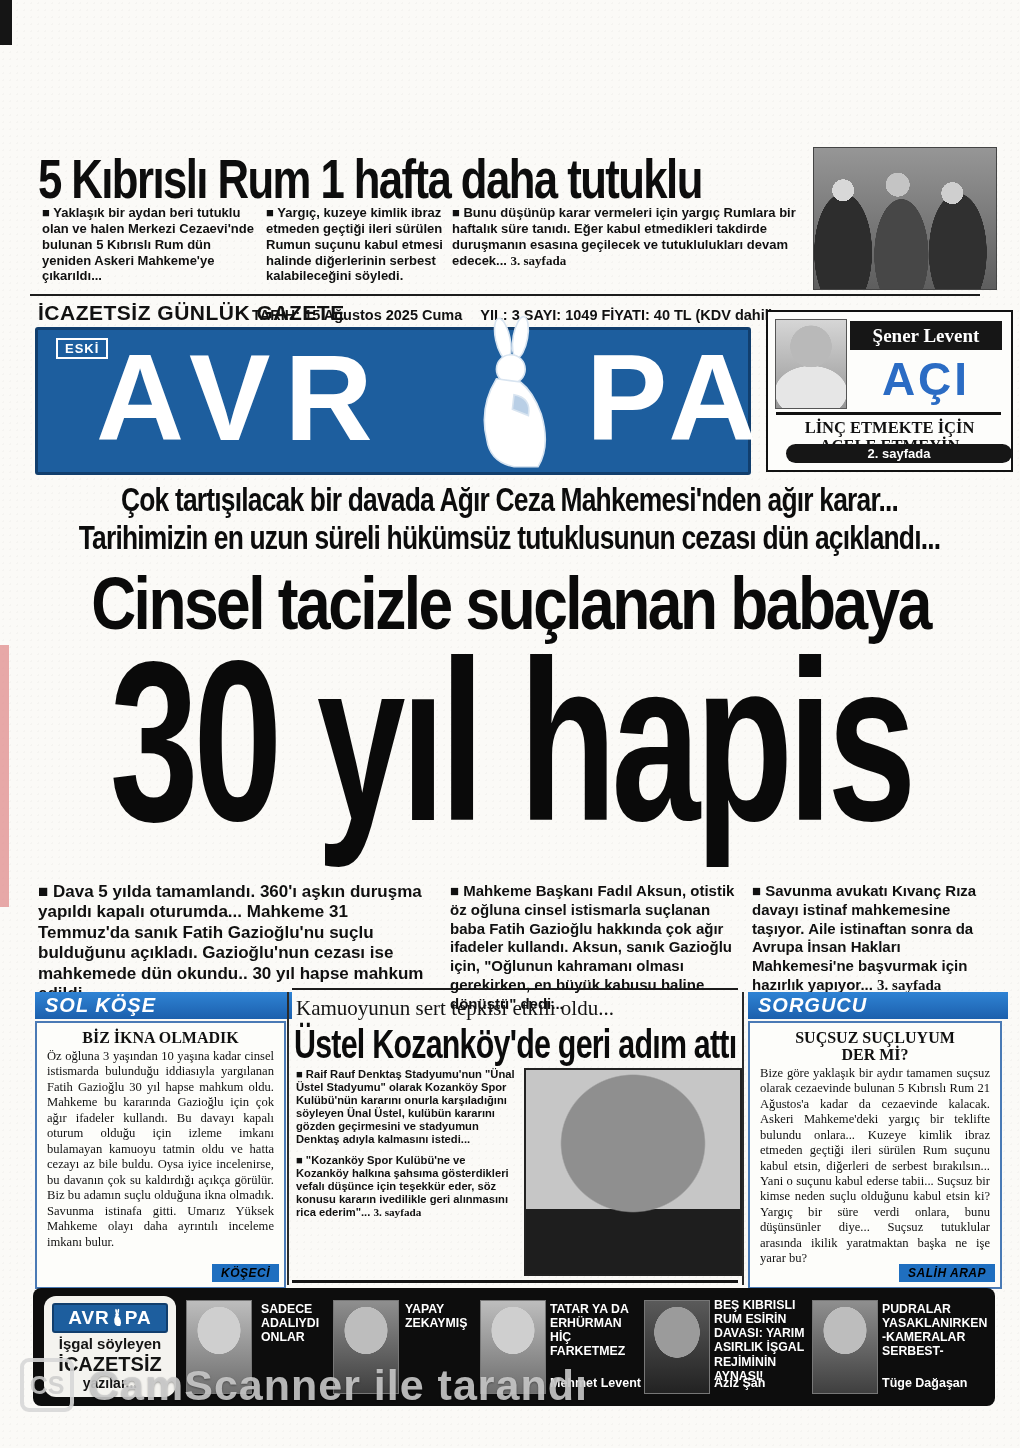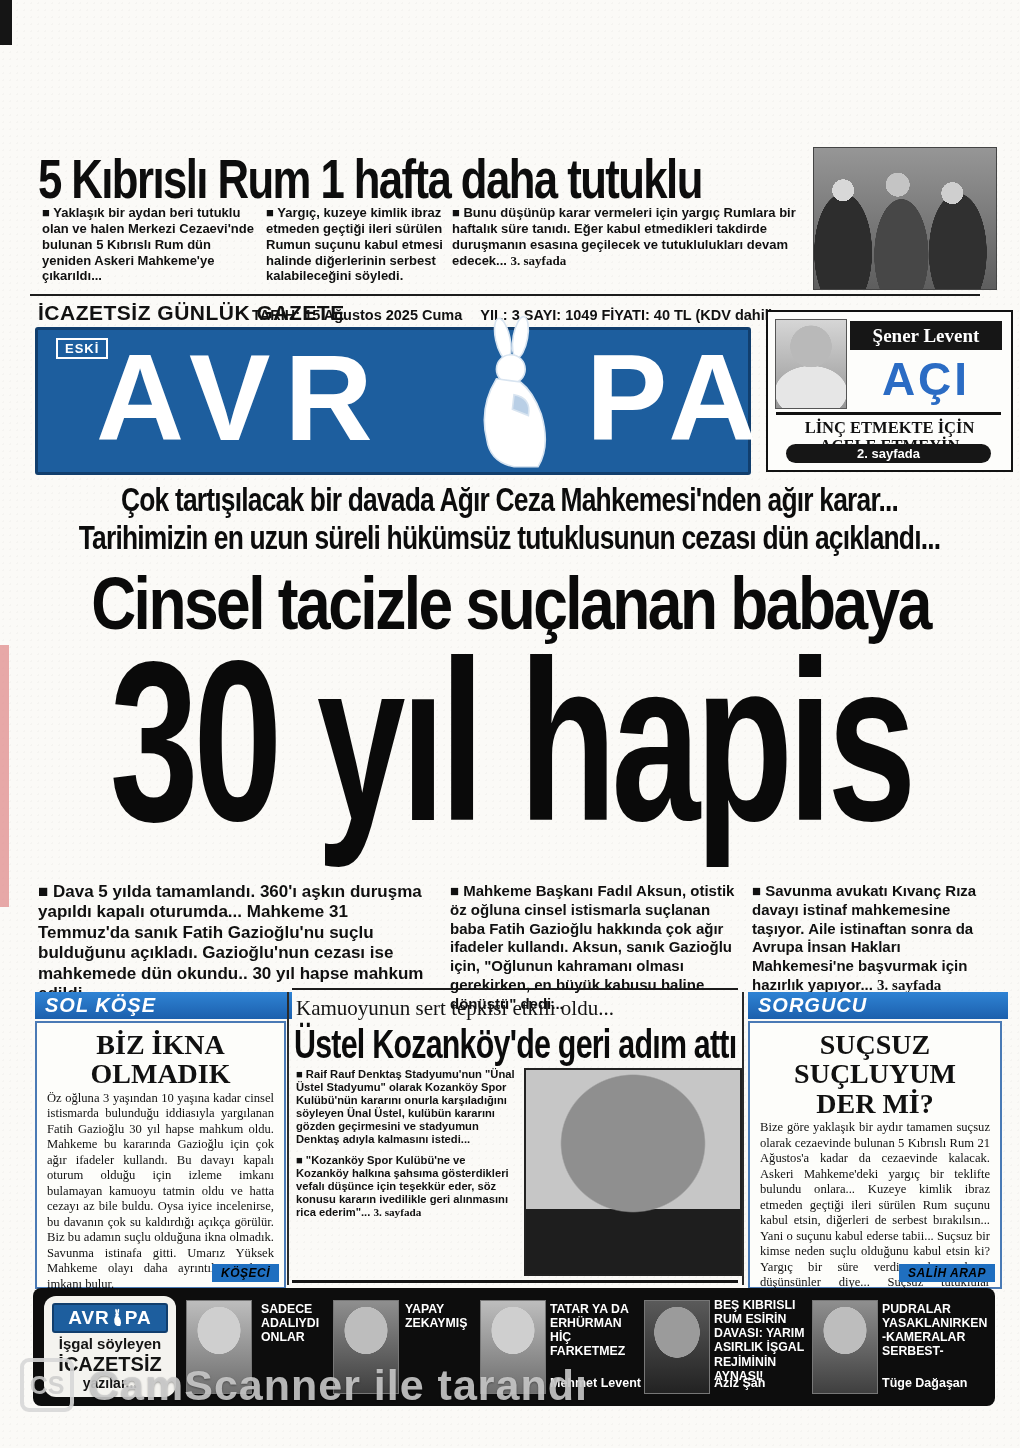--- a/index.html
+++ b/index.html
@@ -49,21 +49,21 @@
       radial-gradient(ellipse 30% 24% at 50% 30%, #b9b9b9 0 98%, transparent 100%),
       radial-gradient(ellipse 52% 30% at 50% 82%, #e6e6e6 0 98%, transparent 100%),
       linear-gradient(#d6d6d6,#969696);}
   .col-name{position:absolute;left:82px;top:9px;width:152px;height:29px;background:#161616;color:#fff;
             font-family:"Liberation Serif",serif;font-weight:700;font-size:19px;display:flex;align-items:center;justify-content:center;}
   .col-aci{position:absolute;left:82px;top:40px;width:152px;text-align:center;color:#2b6cc4;
            font-size:46px;font-weight:800;letter-spacing:3px;}
   .col-div{position:absolute;left:8px;top:100px;width:225px;height:3px;background:#111;}
   .col-head{position:absolute;left:0;top:107px;width:100%;text-align:center;font-family:"Liberation Serif",serif;
             font-weight:700;font-size:16.5px;line-height:1.1;}
-  .col-pill{position:absolute;left:18px;top:132px;width:205px;height:19px;background:#161616;border-radius:10px;
+  .col-pill{position:absolute;left:18px;top:132px;width:226px;height:19px;background:#161616;border-radius:10px;
             color:#fff;font-size:13px;font-weight:700;display:flex;align-items:center;justify-content:center;}
   
   .kick{width:1275px;left:-128px;text-align:center;font-size:33px;font-weight:800;letter-spacing:-1px;
         transform:scaleX(0.8);transform-origin:center top;white-space:nowrap;color:#0c0c0c;}
   .kick1{top:481px;}
   .kick2{top:519px;}
   .main-h1{width:1229px;left:-104px;top:560px;text-align:center;font-size:75px;font-weight:800;letter-spacing:-3px;
            transform:scaleX(0.83);transform-origin:center top;white-space:nowrap;color:#0a0a0a;}
   .main-h2{width:1457px;left:-218px;top:630px;text-align:center;font-size:228px;font-weight:800;letter-spacing:-7px;
            line-height:0.98;transform:scaleX(0.7);transform-origin:center top;white-space:nowrap;color:#0a0a0a;}
@@ -73,21 +73,21 @@
   .mb2{left:450px;width:294px;font-size:15px;line-height:1.25;}
   .mb3{left:752px;width:246px;font-size:15px;line-height:1.25;}
   
   .sec-bar{height:27px;background:linear-gradient(#2f83d4,#1c60ad);color:#fff;font-weight:800;font-style:italic;
            font-size:20px;display:flex;align-items:center;padding-left:10px;letter-spacing:1px;}
   .bar-left{left:35px;top:992px;width:247px;}
   .bar-right{left:748px;top:992px;width:250px;}
   .story-box{background:#fdfdfa;border:2px solid #4a7ab5;}
   .box-left{left:35px;top:1021px;width:247px;height:264px;}
   .box-right{left:748px;top:1021px;width:250px;height:264px;}
-  .box-title{text-align:center;font-family:"Liberation Serif",serif;font-weight:700;font-size:28px;margin:7px 6px 2px;line-height:1.05;}
+  .box-title{text-align:center;font-family:"Liberation Serif",serif;font-weight:700;font-size:16px;margin:7px 6px 2px;line-height:1.05;}
   .box-body{font-family:"Liberation Serif",serif;font-size:12.6px;line-height:1.23;text-align:justify;margin:2px 10px;}
   .badge{position:absolute;right:5px;bottom:5px;background:#1f6fc0;color:#000000;font-weight:800;font-style:italic;
          font-size:12px;padding:2px 9px;letter-spacing:.5px;}
   .vline{width:2px;background:#2a2a2a;top:992px;height:293px;}
   .vl1{left:287px;}
   .vl2{left:742px;}
   .mid-topline{left:292px;top:988px;width:446px;height:2px;background:#1c1c1c;}
   .mid-kicker{left:296px;top:996px;font-family:"Liberation Serif",serif;font-size:21px;color:#151515;}
   .mid-headline{left:294px;top:1022px;font-size:40px;font-weight:800;letter-spacing:-1px;
                 transform:scaleX(0.76);transform-origin:left top;white-space:nowrap;color:#0b0b0b;}

